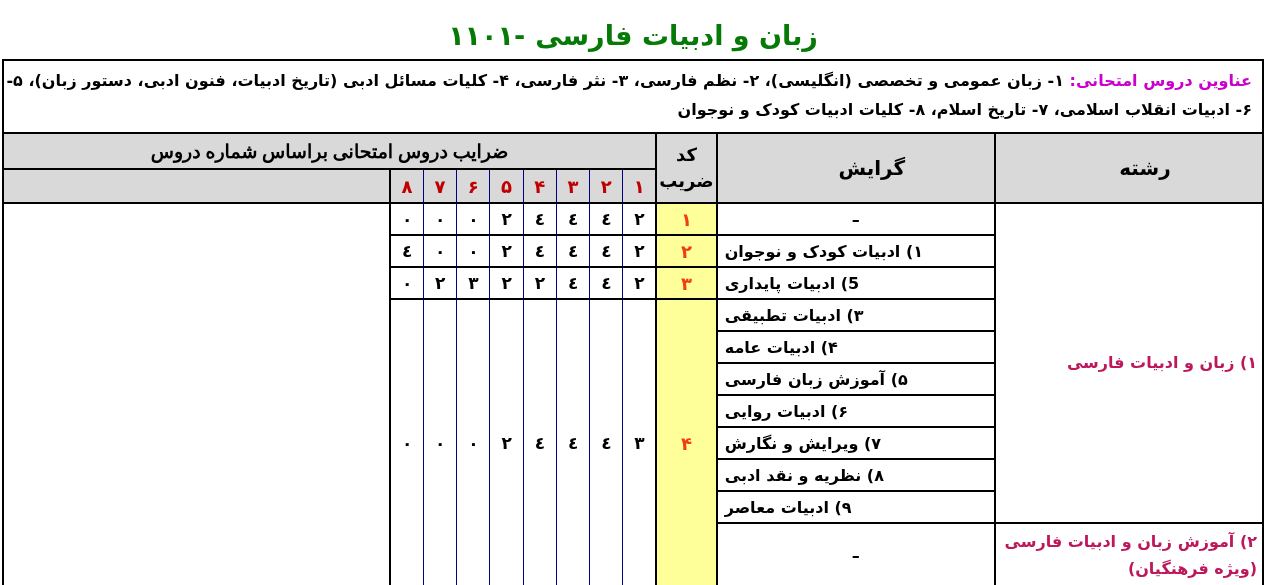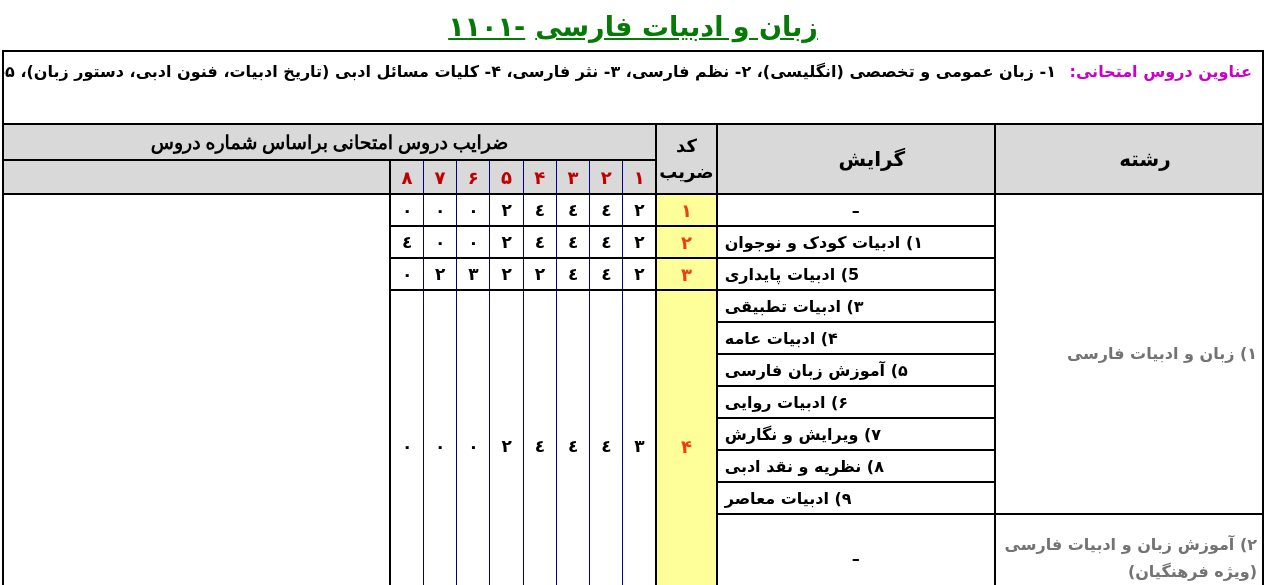--- a/index.html
+++ b/index.html
@@ -4,37 +4,36 @@
 <style>
   html,body{margin:0;padding:0;background:#fff;}
   body{
     width:1266px;height:585px;overflow:hidden;
     font-family:"DejaVu Sans", sans-serif;
     font-weight:bold;color:#000;
   }
   
   .page-title{
     text-align:center;
-    padding-top:11px;height:39px;
+    padding-top:20px;height:39px;
     font-size:27px;color:#067a06;
     direction:ltr;
-    text-decoration:underline;
   }
   .page-title .code{margin-right:10px;letter-spacing:1px;}
   
   .intro-box{
     margin:0 2px;
     border:2px solid #000;
     direction:rtl;text-align:right;
     padding:5px 10px 6px 10px;
     font-size:16px;line-height:29px;
     overflow:hidden;white-space:nowrap;
     height:60px;
   }
-  .intro-label{color:#cc00cc;margin-left:8px;}
+  .intro-label{color:#cc00cc;}
   
   table.exam{
     direction:rtl;
     border-collapse:collapse;
     table-layout:fixed;
     width:1262px;
     margin:-2px 2px 0 2px;
     border:2px solid #000;
   }
   td{
@@ -61,34 +60,35 @@
     border-left:1px solid #00008b;border-right:1px solid #00008b;
   }
   td.code-val{
     background:#ffff99;color:#f23b17;font-size:18px;
   }
   td.orient{
     font-size:16px;text-align:left;padding:0 7px;background:#fff;
   }
   td.orient.center{text-align:center;}
   td.field-cell{
-    color:#737373;font-size:16px;text-align:right;
-    padding:16px 5px;line-height:1.7;background:#fff;
+    color:#be185d;font-size:16px;text-align:right;
+    padding:4px 5px;line-height:1.7;background:#fff;
   }
   td.empty-cell{background:#fff;}
 </style>
 </head>
 <body>
 
 <div class="page-title">
   <span class="code">۱۱۰۱-</span><span>زبان و ادبیات فارسی</span>
 </div>
 
 <div class="intro-box">
   <div><span class="intro-label">عناوین دروس امتحانی:</span> <span>۱- زبان عمومی و تخصصی (انگلیسی)، ۲- نظم فارسی، ۳- نثر فارسی، ۴- کلیات مسائل ادبی (تاریخ ادبیات، فنون ادبی، دستور زبان)، ۵- عربی،</span></div>
+  <div><span>۶- ادبیات انقلاب اسلامی، ۷- تاریخ اسلام، ۸- کلیات ادبیات کودک و نوجوان</span></div>
 </div>
 
 <table class="exam">
   <colgroup>
     <col style="width:266px">
       <col style="width:276px">
       <col style="width:60px">
     <col style="width:33px">
       <col style="width:33px">
       <col style="width:33px">

